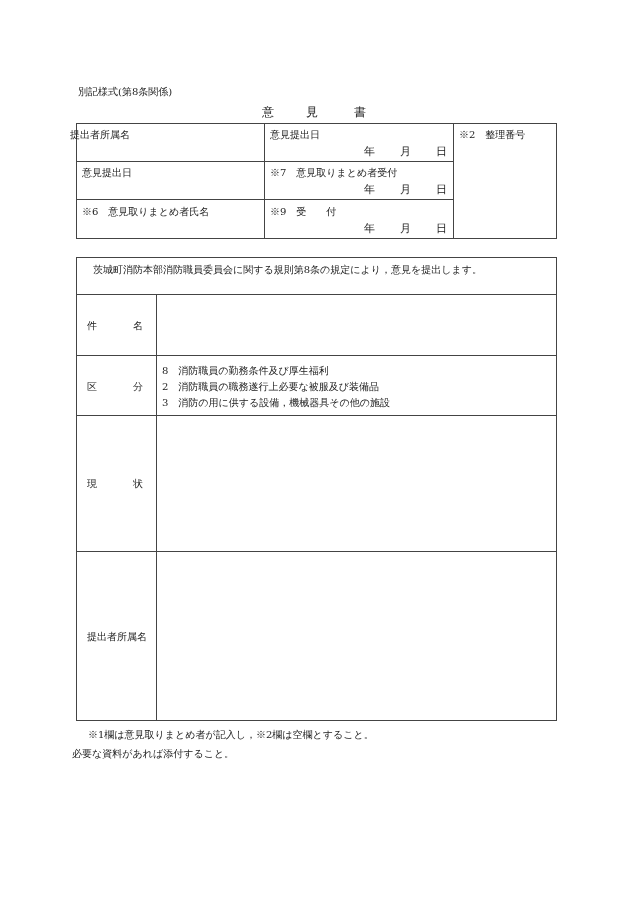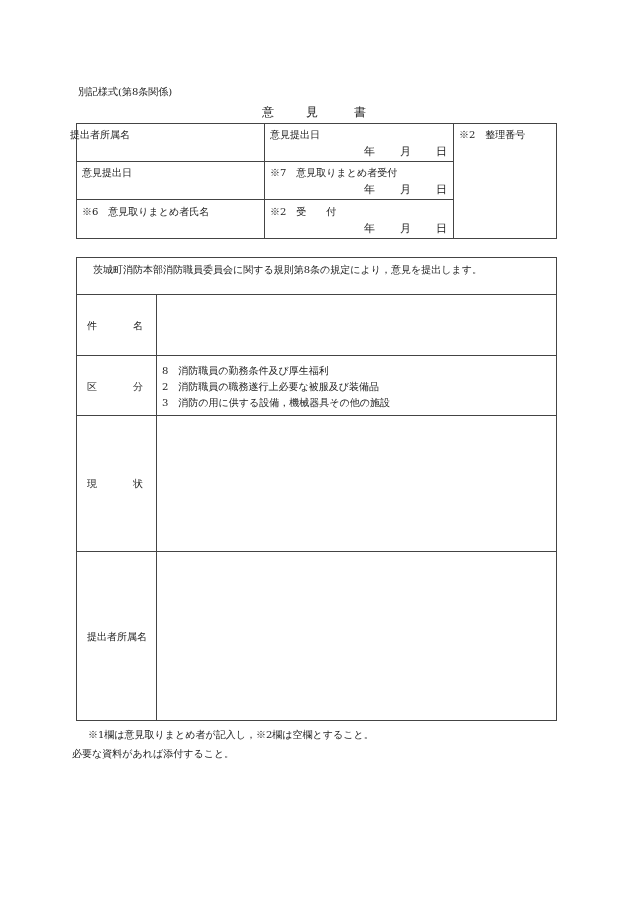--- a/index.html
+++ b/index.html
@@ -33,21 +33,21 @@
   <div class="line" style="left:264px;top:123px;width:1px;height:116px"></div>
   <div class="line" style="left:453px;top:123px;width:1px;height:116px"></div>
   <div class="line" style="left:556px;top:123px;width:1px;height:116px"></div>
 
   <div class="cell-label txt" style="left:70px;top:128px">提出者所属名</div>
   <div class="cell-label txt" style="left:82px;top:166px">意見提出日</div>
   <div class="cell-label txt" style="left:82px;top:205px">※6　意見取りまとめ者氏名</div>
 
   <div class="cell-label txt" style="left:270px;top:128px">意見提出日</div>
   <div class="cell-label txt" style="left:270px;top:166px">※7　意見取りまとめ者受付</div>
-  <div class="cell-label txt" style="left:270px;top:205px">※2　受　　付</div>
+  <div class="cell-label txt" style="left:270px;top:205px">※9　受　　付</div>
 
   <div class="ymd" style="left:364px;top:144px">年</div>
   <div class="ymd" style="left:400px;top:144px">月</div>
   <div class="ymd" style="left:436px;top:144px">日</div>
 
   <div class="ymd" style="left:364px;top:182px">年</div>
   <div class="ymd" style="left:400px;top:182px">月</div>
   <div class="ymd" style="left:436px;top:182px">日</div>
 
   <div class="ymd" style="left:364px;top:221px">年</div>

